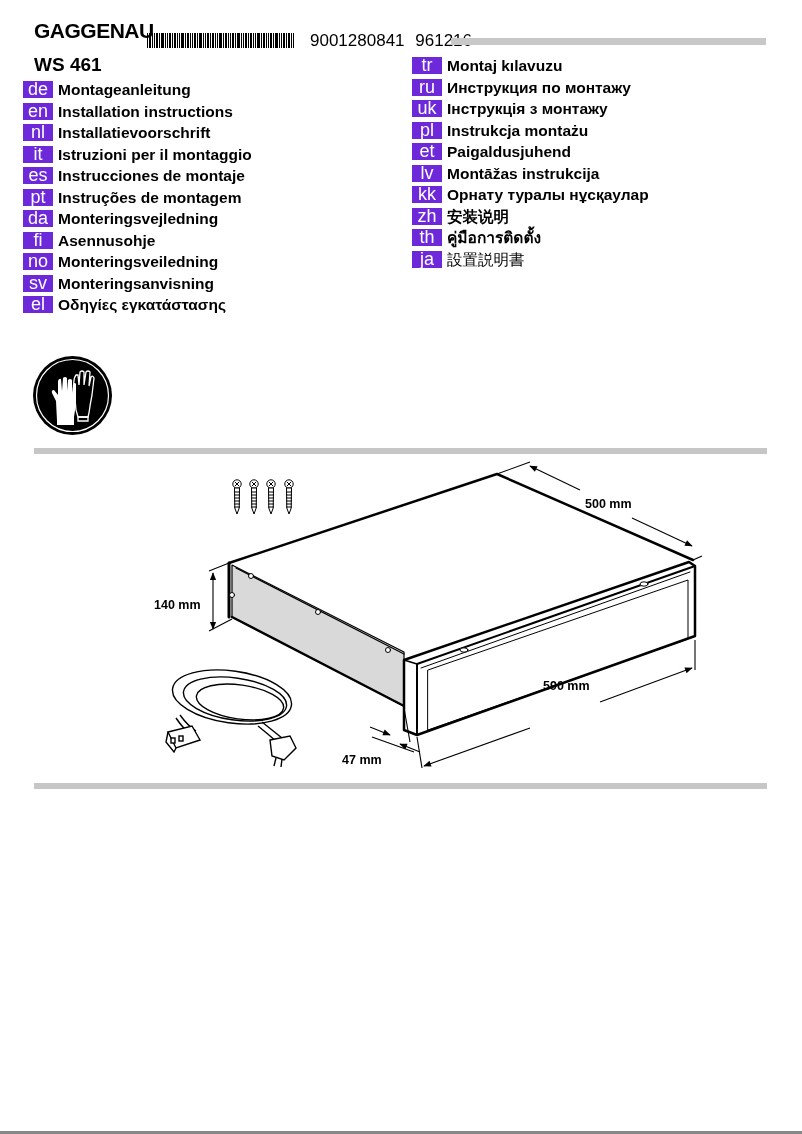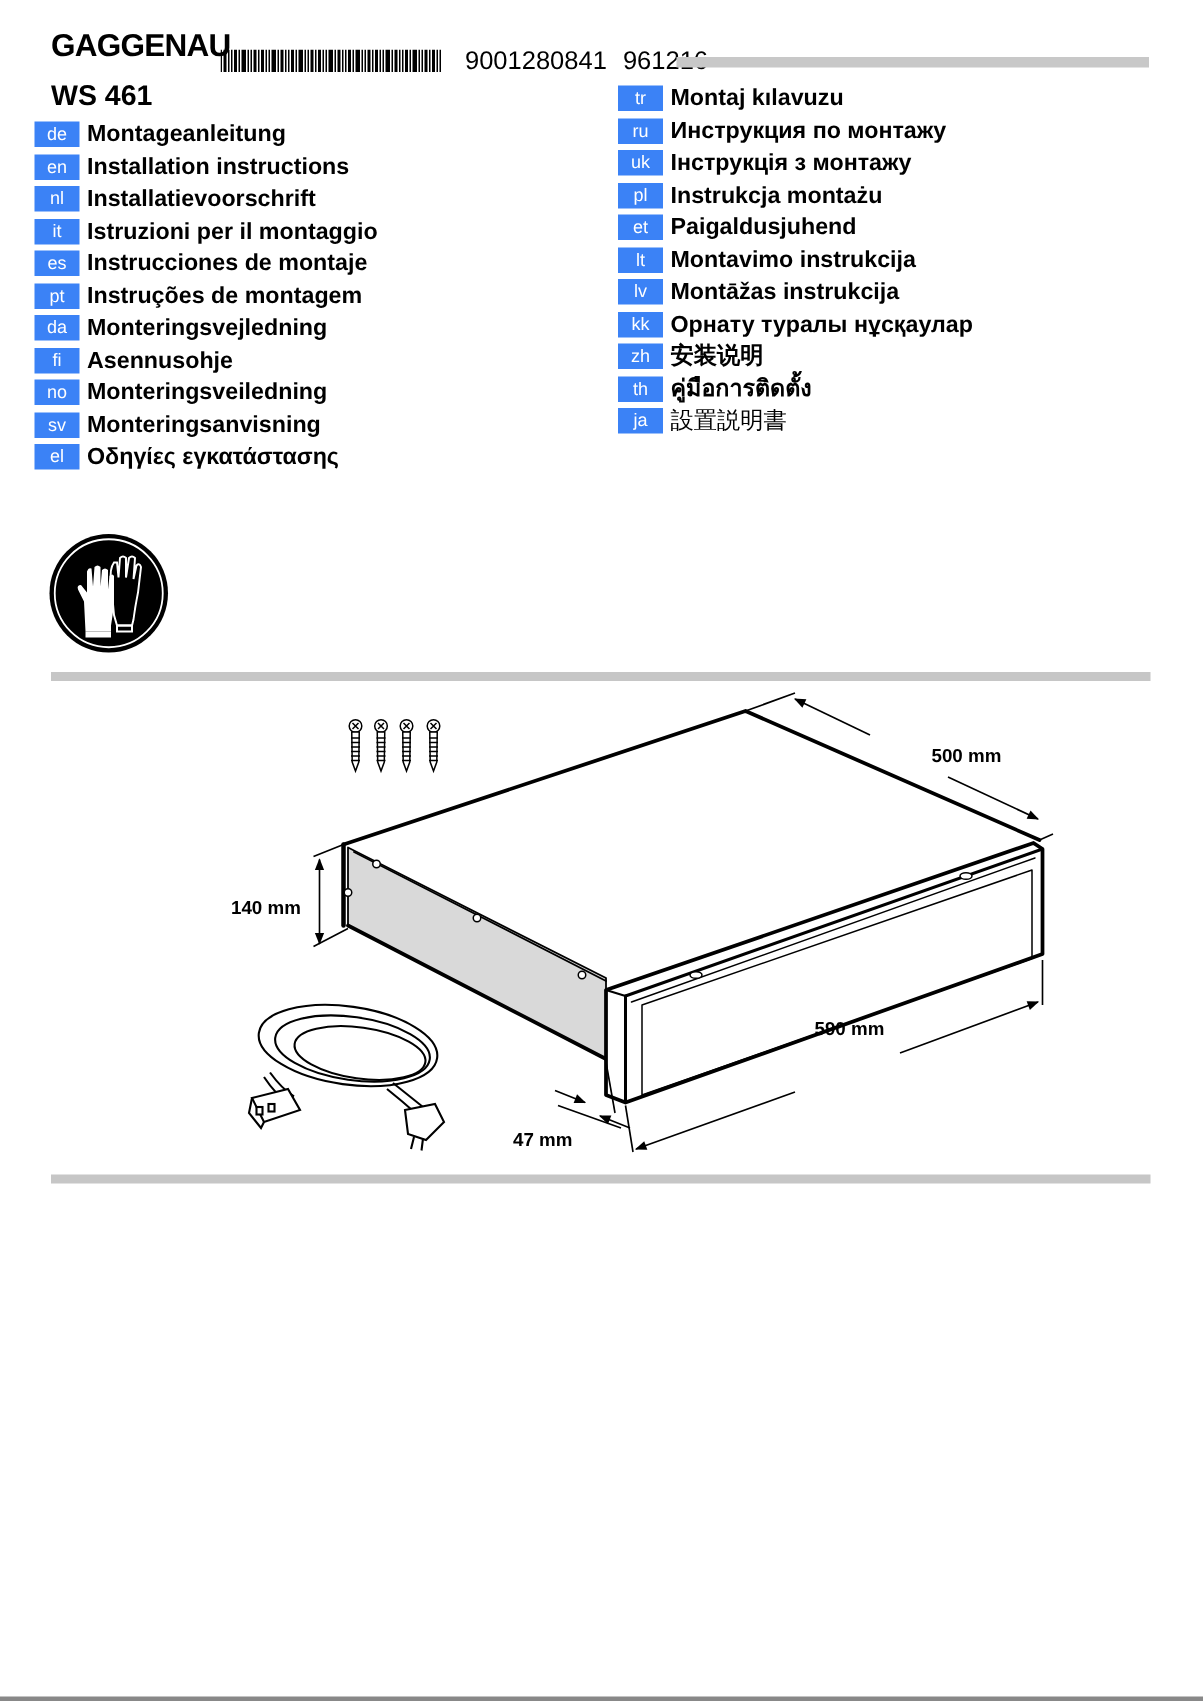--- a/index.html
+++ b/index.html
@@ -6,21 +6,21 @@
   body { width: 802px; height: 1134px; position: relative; overflow: hidden;
          font-family: "Liberation Sans", "DejaVu Sans", sans-serif; color: #000; }
   .abs { position: absolute; }
   .brand { left: 34px; top: 20px; font-size: 21px; font-weight: 700; letter-spacing: -0.5px; line-height: 22px; }
   .barcode { left: 147px; top: 33px; width: 147px; height: 15px; }
   .codes { left: 310px; top: 33px; font-size: 17px; line-height: 16px; word-spacing: 6px; }
   .topbar { left: 451px; top: 38px; width: 315px; height: 7px; background: #c8c8c8; }
   .model { left: 34px; top: 54px; font-size: 19px; font-weight: 700; line-height: 22px; }
   .lang-col { position: absolute; }
   .lang-row { height: 21.5px; display: flex; align-items: center; white-space: nowrap; }
-  .code-box { width: 30px; height: 17px; background: #3b82f6; color: #fff; font-size: 12px; line-height: 17px;
+  .code-box { width: 30px; height: 17px; background: #6d28d9; color: #fff; font-size: 18px; line-height: 17px;
               text-align: center; margin-right: 5px; flex: 0 0 auto; }
   .lang-text { font-size: 15.5px; font-weight: 700; line-height: 17px; }
   .lang-text.light { font-weight: 400; }
   .glove { left: 32px; top: 355px; width: 81px; height: 81px; }
   .hr { left: 34px; width: 733px; height: 6px; background: #c6c6c6; }
   .dim { font-size: 12.5px; font-weight: 700; white-space: nowrap; }
   .diagram { left: 0; top: 0; width: 802px; height: 1134px; }
   .bottom-strip { left: 0; top: 1131px; width: 802px; height: 3px; background: #888; }
 </style>
 </head>
@@ -162,24 +162,20 @@
     </div>
   <div class="lang-row">
       <span class="code-box">pl</span>
       <span class="lang-text">Instrukcja montażu</span>
     </div>
   <div class="lang-row">
       <span class="code-box">et</span>
       <span class="lang-text">Paigaldusjuhend</span>
     </div>
   <div class="lang-row">
-      <span class="code-box">lt</span>
-      <span class="lang-text">Montavimo instrukcija</span>
-    </div>
-  <div class="lang-row">
       <span class="code-box">lv</span>
       <span class="lang-text">Montāžas instrukcija</span>
     </div>
   <div class="lang-row">
       <span class="code-box">kk</span>
       <span class="lang-text">Орнату туралы нұсқаулар</span>
     </div>
   <div class="lang-row">
       <span class="code-box">zh</span>
       <span class="lang-text">安装说明</span>
@@ -302,20 +298,20 @@
     <path d="M168,732 L192,726 L200,740 L176,748 Z" fill="#fff"></path>
     <path d="M168,732 L166,742 L174,752 L176,748"></path>
     <rect x="171" y="738" width="4" height="5" fill="#fff"></rect>
     <rect x="179" y="736" width="4" height="5" fill="#fff"></rect>
 
     <path d="M270,740 L290,736 L296,748 L284,760 L272,756 Z" fill="#fff"></path>
     <path d="M276,758 L274,766 M282,759 L281,767"></path>
   </g>
 </svg>
 
-<div class="abs dim" style="left:585px; top:497px;margin-left:36px;">500 mm</div>
+<div class="abs dim" style="left:585px; top:497px;">500 mm</div>
 <div class="abs dim" style="left:154px; top:598px;">140 mm</div>
 <div class="abs dim" style="left:543px; top:679px;">590 mm</div>
 <div class="abs dim" style="left:342px; top:753px;text-align:center;">47 mm</div>
 
 <div class="abs hr" style="top:783px;"></div>
 
 <div class="abs bottom-strip"></div>
 
 </body></html>

